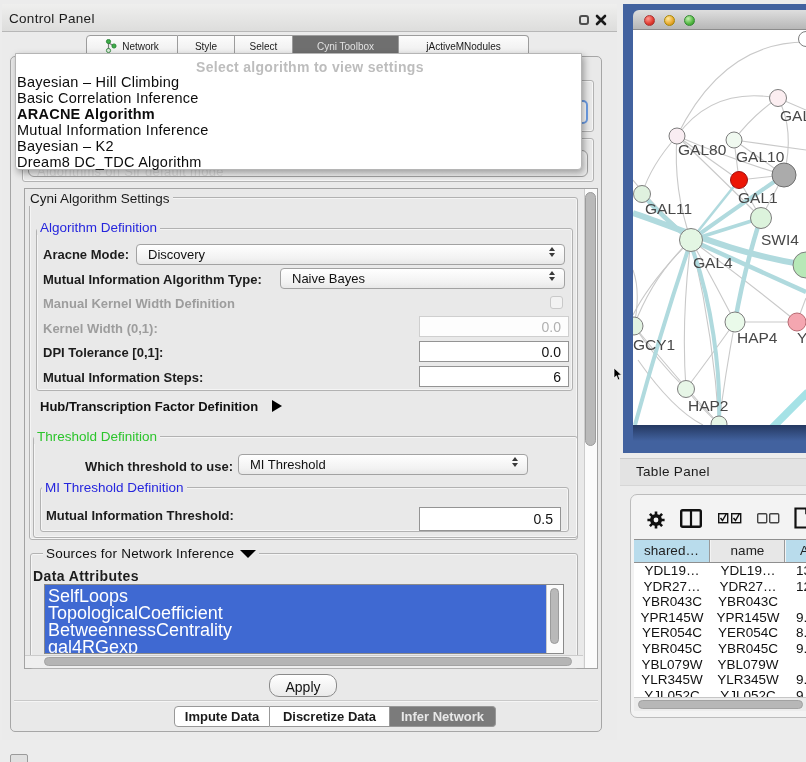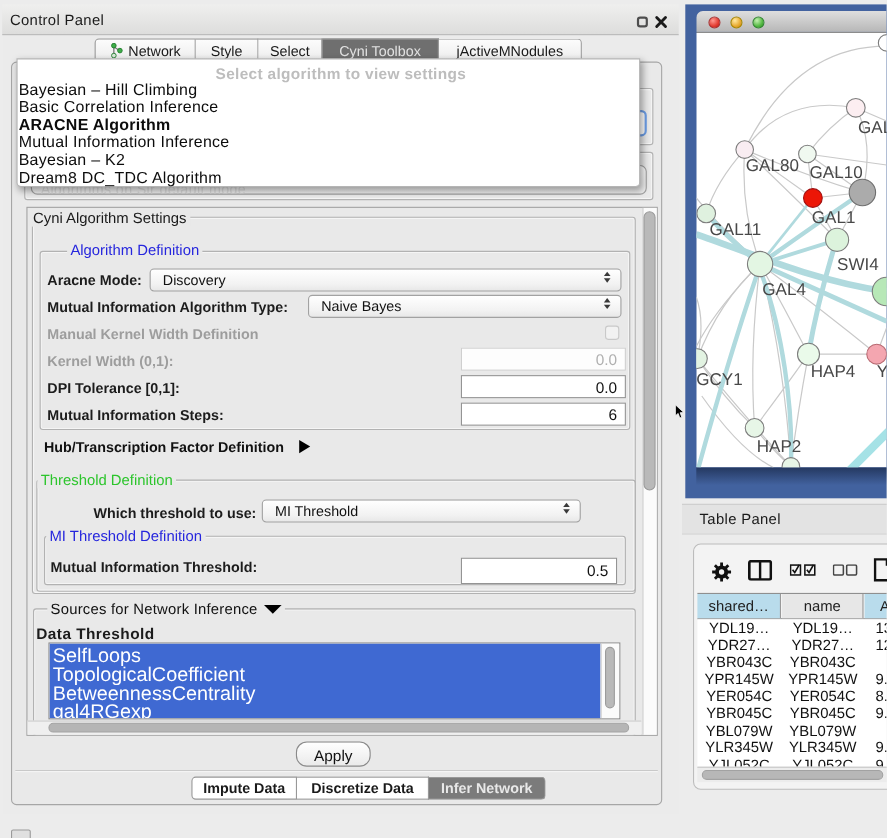--- a/index.html
+++ b/index.html
@@ -18,21 +18,21 @@
 .carets { position:absolute; right:7px; top:2px; width:8px; }
 .cu { width:0; height:0; border-left:3.5px solid transparent; border-right:3.5px solid transparent;
   border-bottom:4.5px solid #3a3a3a; margin-bottom:2px; }
 .cd { width:0; height:0; border-left:3.5px solid transparent; border-right:3.5px solid transparent;
   border-top:4.5px solid #3a3a3a; }
 .groove { position:absolute; border:1px solid #b2b2b2; border-radius:3px;
   box-shadow:inset 0 0 0 1px rgba(255,255,255,.55); }
 .gtitle { position:absolute; font-size:13.5px; background:#e9e9e9; padding:0 3px;
   white-space:nowrap; }
 .tab { height:22px; background:linear-gradient(#fcfcfc,#ececec); border:1px solid #9c9c9c;
-  border-left:none; font-size:13px; color:#1a1a1a; display:flex; align-items:center;
+  border-left:none; font-size:10px; color:#1a1a1a; display:flex; align-items:center;
   justify-content:center; white-space:nowrap; }
 .seg { height:21px; background:#fff; border:1px solid #989898; border-left:none; font-size:13px; font-weight:bold;
   color:#1a1a1a; display:flex; align-items:center; justify-content:center; white-space:nowrap; }
 </style>
 </head>
 <body>
 
 <div class="ab" style="left:2px; top:4px; width:615px; height:736px; background:#ebebeb;"></div>
 <div class="ab" style="left:2px; top:4px; width:615px; height:28px;
   background:linear-gradient(#efefee,#dddddc); border-bottom:1px solid #b7b7b7;"></div>
@@ -81,21 +81,21 @@
   border-left:1px solid #cccccc;"></div>
 <div class="ab" style="left:585px; top:192px; width:11px; height:254px; background:#b9b9b9;
   border:1px solid #9b9b9b; border-radius:6px;"></div>
 
 
 <div class="groove" style="left:29px; top:197px; width:549px; height:343px;"></div>
 <div class="gtitle" style="left:27px; top:191px; color:#1a1a1a;">Cyni Algorithm Settings</div>
 
 
 <div class="groove" style="left:36px; top:228px; width:537px; height:163px;"></div>
-<div class="gtitle" style="left:37px; top:220px; color:#2626dd;margin-left:24px;">Algorithm Definition</div>
+<div class="gtitle" style="left:37px; top:220px; color:#2626dd;">Algorithm Definition</div>
 
 <div class="lbl" style="left:43px; top:247px;">Aracne Mode:</div>
 <div class="combo" style="left:136px; top:244px; width:429px; height:21px;">Discovery
   <div class="carets">
       <div class="cu"></div>
       <div class="cd"></div>
     </div></div>
 <div class="lbl" style="left:43px; top:272px;">Mutual Information Algorithm Type:</div>
 <div class="combo" style="left:280px; top:268px; width:285px; height:21px;">Naive Bayes
   <div class="carets">
@@ -127,21 +127,21 @@
     </div></div>
 
 <div class="groove" style="left:40px; top:487px; width:529px; height:45px;"></div>
 <div class="gtitle" style="left:42px; top:480px; color:#2626dd;">MI Threshold Definition</div>
 <div class="lbl" style="left:46px; top:508px;">Mutual Information Threshold:</div>
 <div class="field" style="left:419px; top:507px; width:142px; height:24px; padding-top:3px;">0.5</div>
 
 
 <div class="groove" style="left:30px; top:553px; width:548px; height:116px;"></div>
 <div class="gtitle" style="left:43px; top:546px; color:#111; font-size:13.5px; letter-spacing:0.2px;">Sources for Network Inference <span style="display:inline-block; width:0; height:0; border-left:8px solid transparent; border-right:8px solid transparent; border-top:8px solid #000; vertical-align:middle; margin-left:2px;"></span></div>
-<div class="lbl" style="left:33px; top:568px; font-size:14px; letter-spacing:0.4px;">Data Threshold</div>
+<div class="lbl" style="left:33px; top:568px; font-size:14px; letter-spacing:0.4px;">Data Attributes</div>
 
 
 <div class="ab" style="left:44px; top:584px; width:520px; height:70px; background:#fff;
   border:1px solid #8a8a8a; overflow:hidden;">
   <div style="position:absolute; left:0; top:0; width:501px; height:68px; background:#3f69d2;"></div>
   <div style="position:absolute; left:3px; top:3px; color:#fff; font-size:18px; line-height:17px;">
     SelfLoops<br>TopologicalCoefficient<br>BetweennessCentrality<br>gal4RGexp</div>
   <div style="position:absolute; right:0; top:0; width:17px; height:68px; background:#fbfbfb;
     border-left:1px solid #cccccc;"></div>
   <div style="position:absolute; right:4px; top:3px; width:9px; height:56px; background:#b9b9b9;

